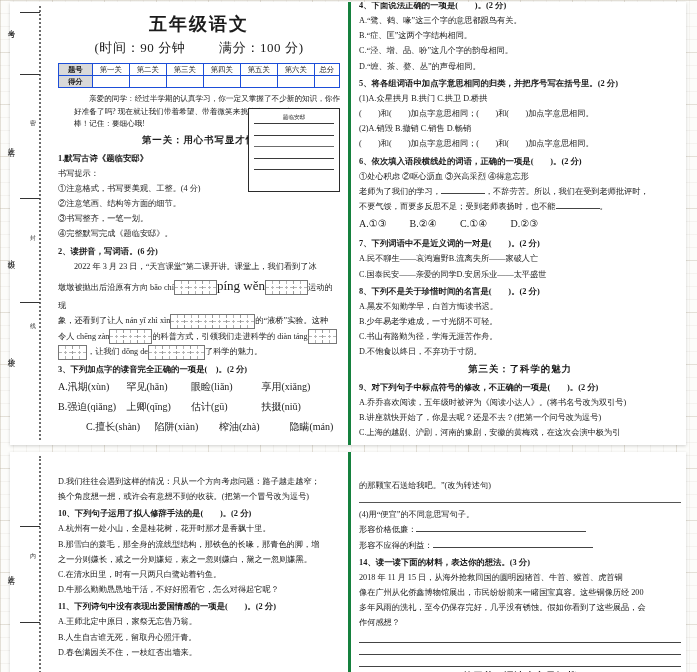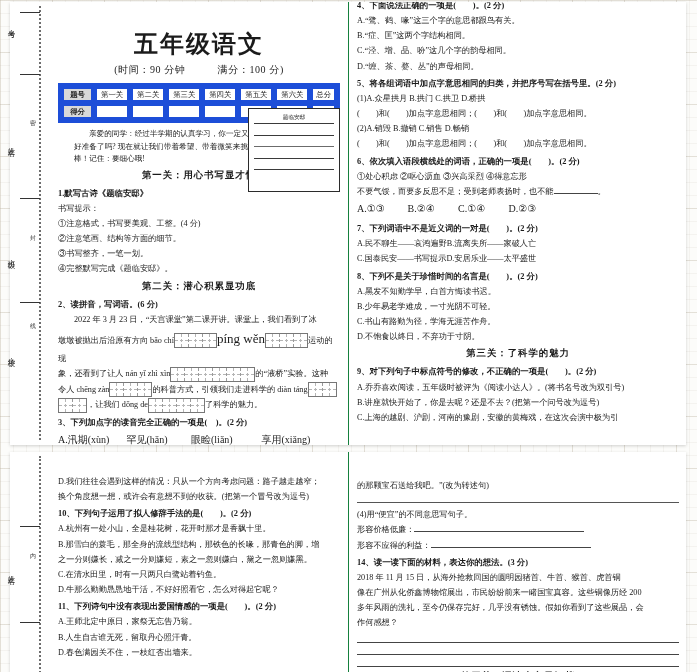--- a/index.html
+++ b/index.html
@@ -25,21 +25,21 @@
     position:absolute;z-index:2;background:#fff;
     box-shadow:0 1px 3px rgba(0,0,0,.18);
   }
   
   #page1{left:10px;top:2px;width:676px;height:443px;}
   
   #page2{left:10px;top:452px;width:676px;height:226px;}
 
   .col{position:absolute;top:0;height:100%;}
   .colL{left:0;width:338px;}
-  .colR{left:338px;width:338px;border-left:1px solid #15803d;}
+  .colR{left:338px;width:338px;border-left:3px solid #15803d;}
 
   
   .margin-strip{position:absolute;left:2px;top:0;width:40px;height:100%;}
   .seal-dots{
     position:absolute;left:27px;top:4px;width:0;height:98%;
     border-left:2px dotted #6d6d6d;
   }
   .mlabel{
     position:absolute;left:-6px;
     writing-mode:vertical-rl;
@@ -49,31 +49,31 @@
   }
   .mrule{position:absolute;left:8px;width:20px;border-top:1.3px solid #333;}
   .mtiny{position:absolute;left:16px;font-size:6px;color:#333;
     writing-mode:vertical-rl;}
 
   
   .body{position:absolute;left:48px;top:4px;width:282px;}
   .bodyR{position:absolute;left:8px;top:2px;width:322px;}
 
   h1.title{
-    font-size:24px;font-weight:bold;text-align:center;margin:22px 0 3px 0;
+    font-size:18px;font-weight:bold;text-align:center;margin:6px 0 3px 0;
     letter-spacing:2px;font-family:"Liberation Serif","DejaVu Serif",serif;
   }
-  .subtitle{font-size:10px;text-align:center;margin:0 0 6px 0;letter-spacing:.6px;}
+  .subtitle{font-size:13px;text-align:center;margin:0 0 6px 0;letter-spacing:.6px;}
   .subtitle span.gap{display:inline-block;width:26px;}
 
   table.scoretab{
     width:100%;border-collapse:collapse;font-size:7.4px;text-align:center;
     margin:0 0 5px 0;
   }
-  table.scoretab td{border:6px solid #1d4ed8;height:11px;padding:0;}
+  table.scoretab td{border:1px solid #1d4ed8;height:11px;padding:0;}
   table.scoretab td.hd{background:#d9d9d9;font-weight:bold;width:12%;}
 
   .intro{font-size:7.6px;line-height:1.65;text-align:justify;margin:2px 0 2px 16px;}
   .intro .ind{display:inline-block;width:15px;}
   .stage{font-size:9.4px;font-weight:bold;text-align:center;margin:3px 0 4px 0;letter-spacing:1px;}
 
   .q{font-size:8.4px;font-weight:bold;line-height:1.8;margin:2px 0 0 0;}
   .t{font-size:8.2px;line-height:1.85;margin:0;}
   .t.ind{text-indent:16px;}
   .opts{font-size:10px;line-height:2.0;margin:0;}
@@ -167,21 +167,20 @@
 
       <div class="stage">第一关：用心书写显才情</div>
 
       <div class="q">1.默写古诗《题临安邸》</div>
       <div class="t">书写提示：</div>
       <div class="t">①注意格式，书写要美观、工整。(4 分)</div>
       <div class="t">②注意笔画、结构等方面的细节。</div>
       <div class="t">③书写整齐，一笔一划。</div>
       <div class="t">④完整默写完成《题临安邸》。</div>
 
-      <div class="stage">第二关：潜心积累显功底</div>
 
       <div class="q">2、读拼音，写词语。(6 分)</div>
       <div class="t ind">2022 年 3 月 23 日，“天宫课堂”第二课开讲。课堂上，我们看到了冰</div>
       <div class="t">
         <span>墩墩被抛出后沿原有方向 bǎo chí</span><span class="tz"><i></i><i></i><i></i></span><span class="py">píng wěn</span><span class="tz"><i></i><i></i><i></i></span><span>运动的现</span>
       </div>
       <div class="t">
         <span>象，还看到了让人 nán yǐ zhì xìn</span><span class="tz"><i></i><i></i><i></i><i></i><i></i><i></i></span><span>的“液桥”实验。这种</span>
       </div>
       <div class="t">
@@ -232,35 +231,38 @@
 
       <div class="q">5、将各组词语中加点字意思相同的归类，并把序号写在括号里。(2 分)</div>
       <div class="t">(1)A.众星拱月 B.拱门 C.拱卫 D.桥拱</div>
       <div class="t">(　　)和(　　)加点字意思相同；(　　)和(　　)加点字意思相同。</div>
       <div class="t">(2)A.销毁 B.撤销 C.销售 D.畅销</div>
       <div class="t">(　　)和(　　)加点字意思相同；(　　)和(　　)加点字意思相同。</div>
 
       <div class="q">6、依次填入语段横线处的词语，正确的一项是(　　)。(2 分)</div>
       <div class="t">①处心积虑 ②呕心沥血 ③兴高采烈 ④得意忘形</div>
       <div class="t">
+        <span>老师为了我们的学习，</span><span class="blank" style="width:44px;"></span><span>，不辞劳苦。所以，我们在受到老师批评时，</span>
+      </div>
+      <div class="t">
         <span>不要气馁，而要多反思不足；受到老师表扬时，也不能</span><span class="blank" style="width:44px;"></span><span>。</span>
       </div>
       <div class="opts">
         <span class="o" style="width:48px;">A.①③</span>
         <span class="o" style="width:48px;">B.②④</span>
         <span class="o" style="width:48px;">C.①④</span>
         <span class="o">D.②③</span>
       </div>
 
       <div class="q">7、下列词语中不是近义词的一对是(　　)。(2 分)</div>
       <div class="t">
         <span class="o" style="width:150px;">A.民不聊生——哀鸿遍野</span><span>B.流离失所——家破人亡</span>
       </div>
       <div class="t">
-        <span class="o" style="width:150px;">C.国泰民安——书写提示</span><span>D.安居乐业——太平盛世</span>
+        <span class="o" style="width:150px;">C.国泰民安——亲爱的同学</span><span>D.安居乐业——太平盛世</span>
       </div>
 
       <div class="q">8、下列不是关于珍惜时间的名言是(　　)。(2 分)</div>
       <div class="t">A.黑发不知勤学早，白首方悔读书迟。</div>
       <div class="t">B.少年易老学难成，一寸光阴不可轻。</div>
       <div class="t">C.书山有路勤为径，学海无涯苦作舟。</div>
       <div class="t">D.不饱食以终日，不弃功于寸阴。</div>
 
       <div class="stage">第三关：了科学的魅力</div>
 

